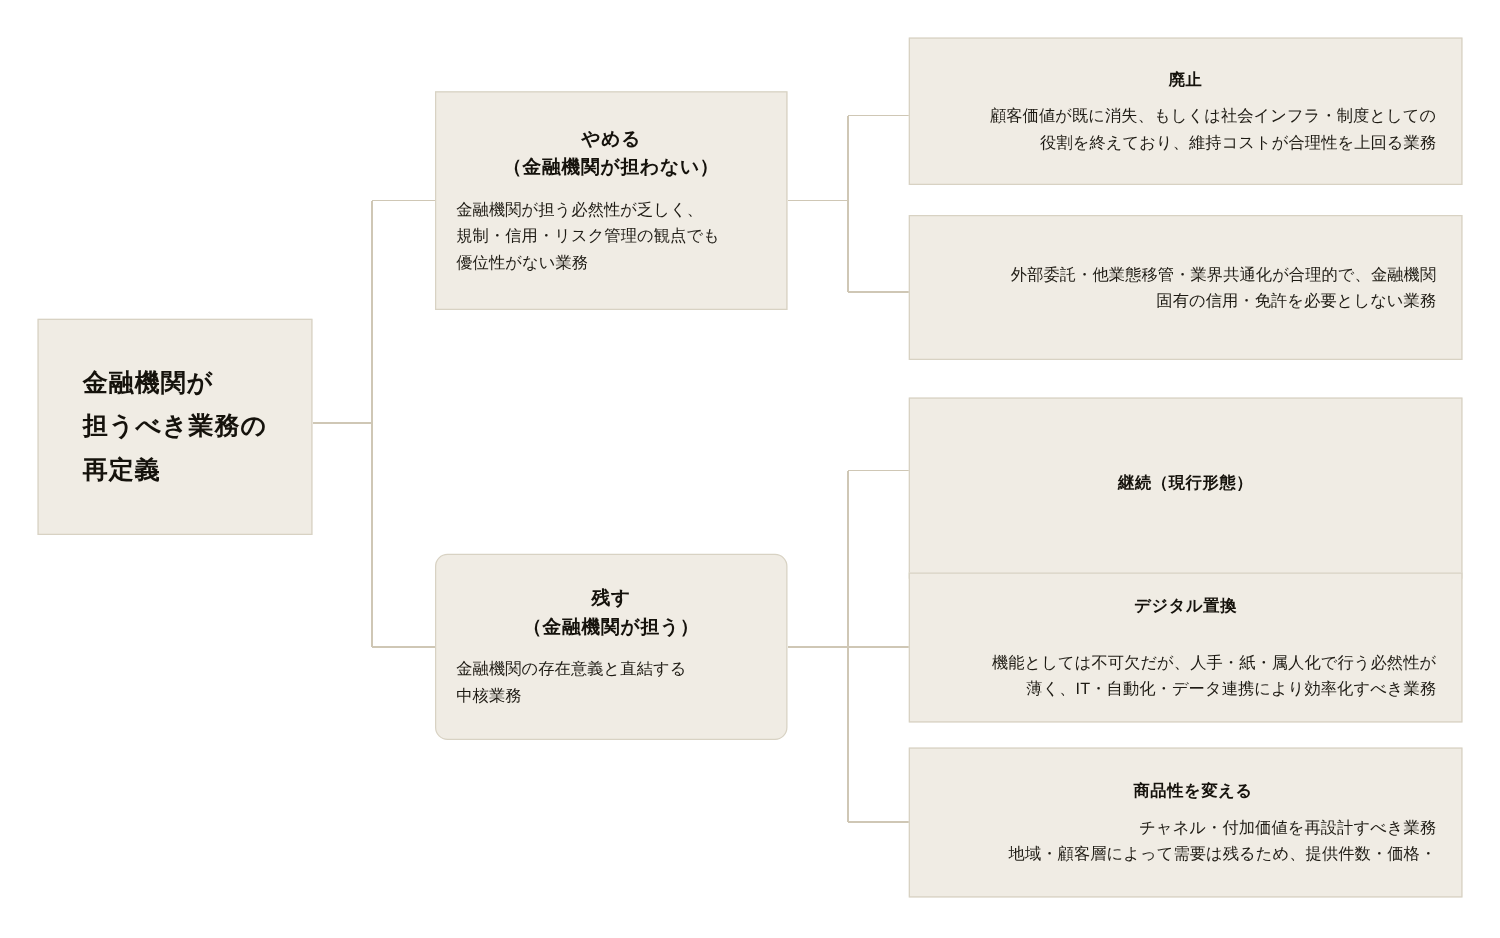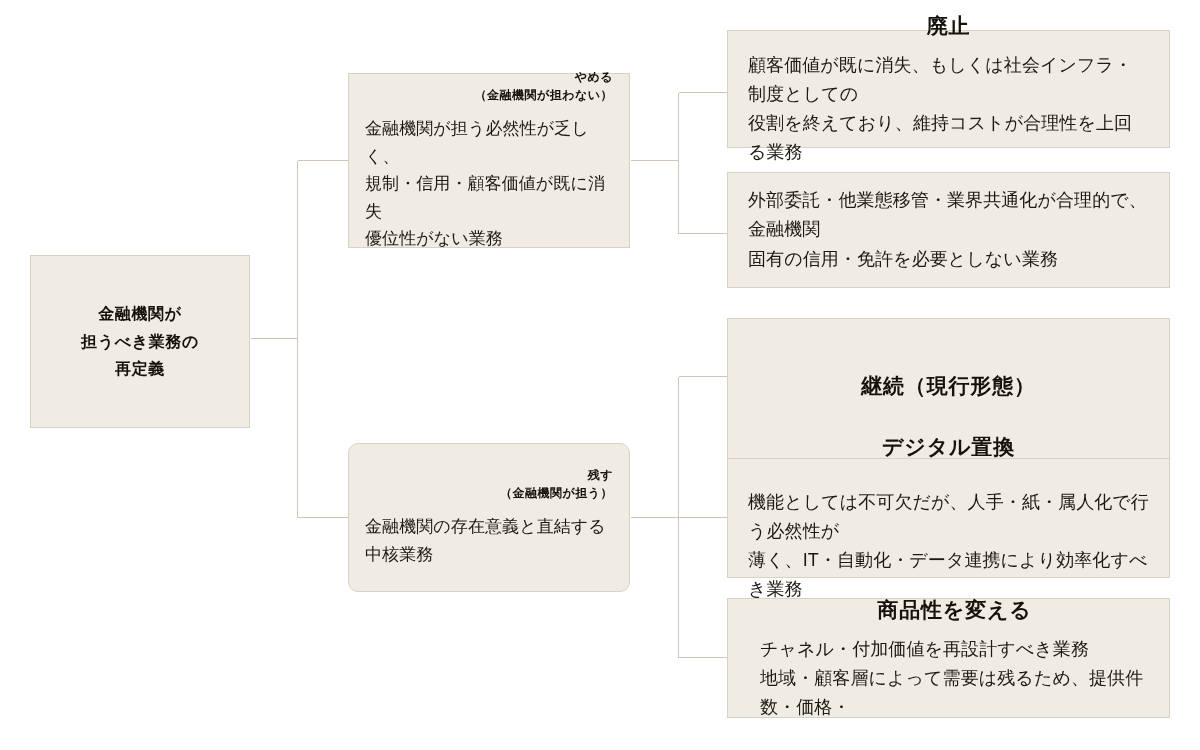--- a/index.html
+++ b/index.html
@@ -50,69 +50,68 @@
 
   
   #node-root {
     left: 30px;
     top: 255px;
     width: 220px;
     height: 173px;
     align-items: center;
   }
   #node-root .node-title {
-    font-size: 16px;
-    text-align: center;
+    font-size: 20px;
     line-height: 1.72;
   }
 
   
   .node-branch {
     left: 348px;
     width: 282px;
     padding: 0 16px;
   }
   #node-stop {
     top: 73px;
     height: 175px;
   }
   #node-keep {
     top: 443px;
     height: 149px;
     border-radius: 10px;
   }
   .node-branch .node-title {
-    font-size: 12px;
-    text-align: right;
+    font-size: 15px;
+    text-align: center;
     margin-bottom: 11px;
   }
   .node-branch .node-body {
-    font-size: 17px;
+    font-size: 13px;
     text-align: left;
   }
 
   
   .node-leaf {
     left: 727px;
     width: 443px;
     padding: 0 20px;
   }
   #node-leaf-0 { top: 30px;  height: 118px; }
   #node-leaf-1 { top: 172px; height: 116px; }
   #node-leaf-2 { top: 318px; height: 145px; }
   #node-leaf-3 { top: 458px; height: 120px; gap: 16px; }
   #node-leaf-4 { top: 598px; height: 120px; padding-left: 32px; }
   .node-leaf .node-title {
-    font-size: 21px;
+    font-size: 13px;
     text-align: center;
     margin-bottom: 9px;
   }
   .node-leaf .node-body {
-    font-size: 18px;
-    text-align: left;
+    font-size: 13px;
+    text-align: right;
   }
   .line-break { display: block; }
 </style>
 </head>
 <body>
 
 <div id="diagram-canvas">
 
   <svg id="connector-layer" viewBox="0 0 1200 750" width="1200" height="750" aria-hidden="true">
     <g stroke="#cfc7b5" stroke-width="1.2" fill="none" shape-rendering="crispEdges">
@@ -143,21 +142,21 @@
     </div>
   </div>
 
   <div class="node node-branch" id="node-stop">
     <div class="node-title">
       <span class="line-break">やめる</span>
       <span class="line-break">（金融機関が担わない）</span>
     </div>
     <div class="node-body">
       <span class="line-break">金融機関が担う必然性が乏しく、</span>
-      <span class="line-break">規制・信用・顧客価値が既に消失</span>
+      <span class="line-break">規制・信用・リスク管理の観点でも</span>
       <span class="line-break">優位性がない業務</span>
     </div>
   </div>
 
   <div class="node node-branch" id="node-keep">
     <div class="node-title">
       <span class="line-break">残す</span>
       <span class="line-break">（金融機関が担う）</span>
     </div>
     <div class="node-body">

